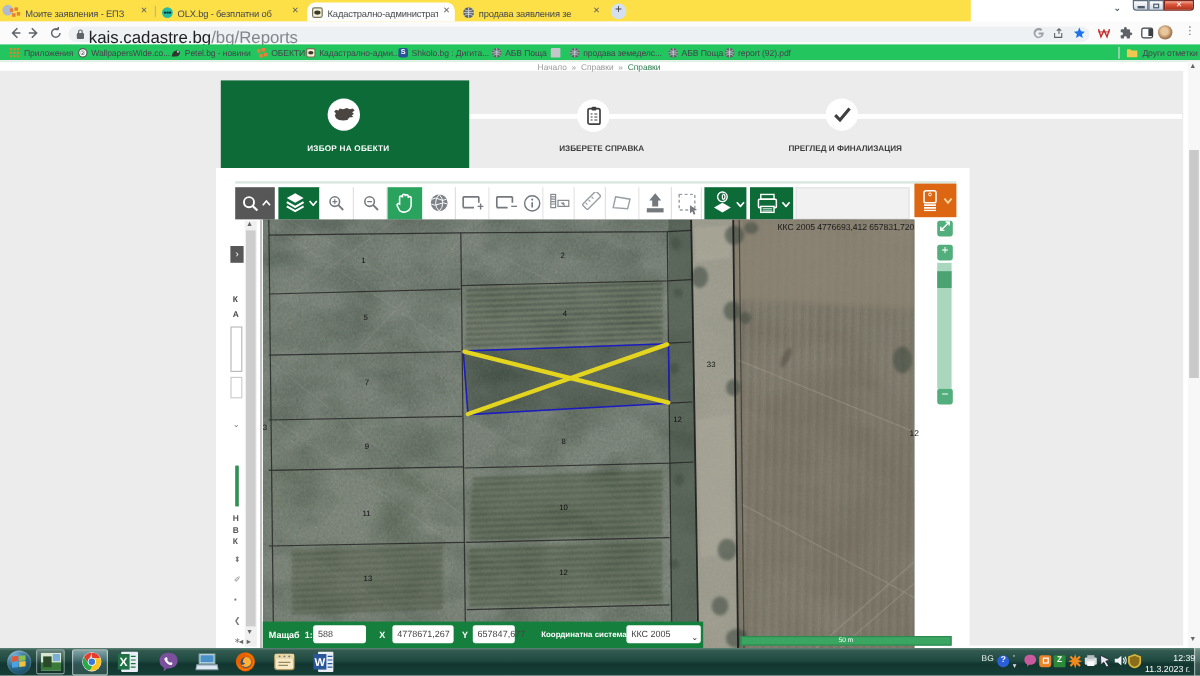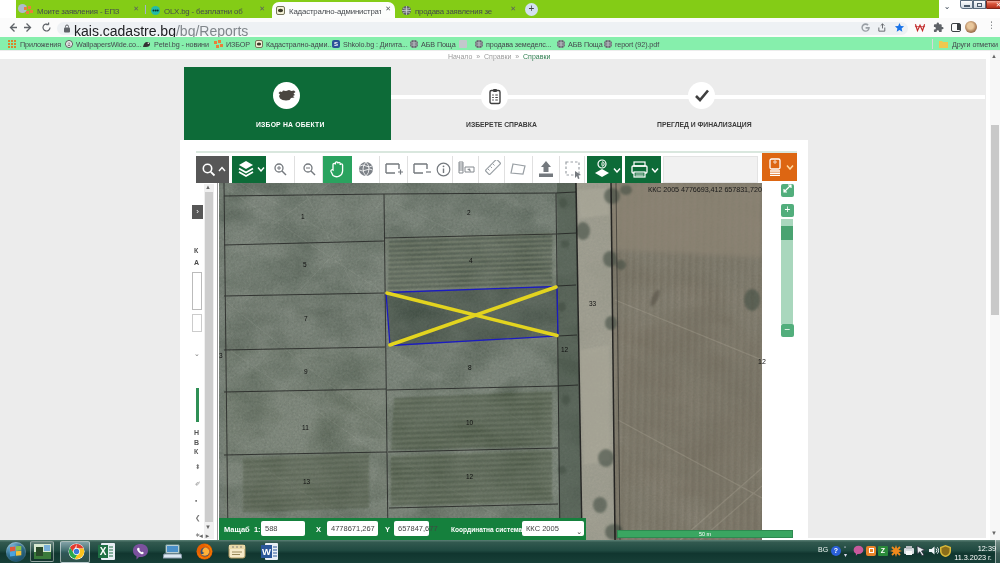--- a/index.html
+++ b/index.html
@@ -1,23 +1,23 @@
 <!DOCTYPE html>
 <html><head><meta charset="utf-8"><style>
 *{margin:0;padding:0;box-sizing:border-box}
 html,body{width:1000px;height:563px;overflow:hidden;font-family:"Liberation Sans",sans-serif;background:#fff}
 .a{position:absolute}
-#tabs{position:absolute;left:16px;top:0;width:923px;height:18px;background:#84cc16}
+#tabs{position:absolute;left:0;top:0;width:809px;height:18px;background:#fde047}
 .tab{position:absolute;top:2px;height:16px;font-size:8.5px;color:#45494e;white-space:nowrap;overflow:hidden}
 .tab .ttl{position:absolute;left:17px;top:4.5px;width:92px;overflow:hidden;letter-spacing:-0.15px;font-size:7.8px}
 .tab .x{position:absolute;right:4px;top:3px;font-size:7px;color:#5a5e63}
 .fav{position:absolute;left:4px;top:4px;width:9px;height:9px}
 .sep{position:absolute;top:5px;width:1px;height:9px;background:#a5b5cd}
 #nav{position:absolute;left:0;top:18px;width:1000px;height:19px;background:#fbfbfb}
-#bm{position:absolute;left:0;top:37px;width:1000px;height:14px;background:#86efac;border-bottom:1px solid #ededed}
+#bm{position:absolute;left:0;top:37px;width:1000px;height:14px;background:#22c55e;border-bottom:1px solid #ededed}
 .b{position:absolute;top:3px;font-size:7.2px;color:#44484d;white-space:nowrap;letter-spacing:-0.1px}
 .bi{position:absolute;top:3px;width:8px;height:8px;border-radius:4px}
 .bi svg,.fav svg,span.a svg{display:block}
 #band{position:absolute;left:180px;top:59px;width:806px;height:81px;background:#ececec}
 #rgray{position:absolute;left:808px;top:140px;width:178px;height:398px;background:#ececec}
 #stepline{position:absolute;left:391px;top:95px;width:594px;height:4px;background:#fff}
 #greenbox{position:absolute;left:184px;top:67px;width:207px;height:73px;background:#0d6b38}
 .circ{position:absolute;width:27px;height:27px;background:#fff;border-radius:50%}
 .slbl{position:absolute;font-size:6.8px;font-weight:bold;color:#fff;letter-spacing:.2px}
 .slbl2{position:absolute;font-size:6.8px;font-weight:bold;color:#3c3c3c;letter-spacing:0}
@@ -154,21 +154,21 @@
     </svg>
   <div class="b" style="left:154px">Petel.bg - новини</div>
   <span class="a" style="left:214px;top:3px">
       <svg width="9" height="9">
         <rect x="0" y="1" width="3" height="3" fill="#e8803a"></rect>
         <rect x="4" y="0" width="3" height="3" fill="#e8803a"></rect>
         <rect x="2" y="5" width="3" height="3" fill="#e8803a"></rect>
         <rect x="6" y="4" width="3" height="3" fill="#e8803a"></rect>
       </svg>
     </span>
-  <div class="b" style="left:226px">ИЗБОР</div>
+  <div class="b" style="left:226px">ОБЕКТИ</div>
   <div class="bi" style="left:255px;background:#f3f0d6;border:1px solid #74745a;border-radius:2px">
       <svg width="6" height="6">
         <ellipse cx="3" cy="3" rx="2.2" ry="1.5" fill="#3a3a28"></ellipse>
       </svg>
     </div>
   <div class="b" style="left:266px">Кадастрално-адми...</div>
   <div class="bi" style="left:332px;background:#2a5298;border-radius:2px;color:#fff;font-size:6px;text-align:center;line-height:8px;font-weight:bold">S</div>
   <div class="b" style="left:343px">Shkolo.bg : Дигита...</div>
   <div class="bi" style="left:410px;background:#5f6368">
       <svg width="8" height="8">

